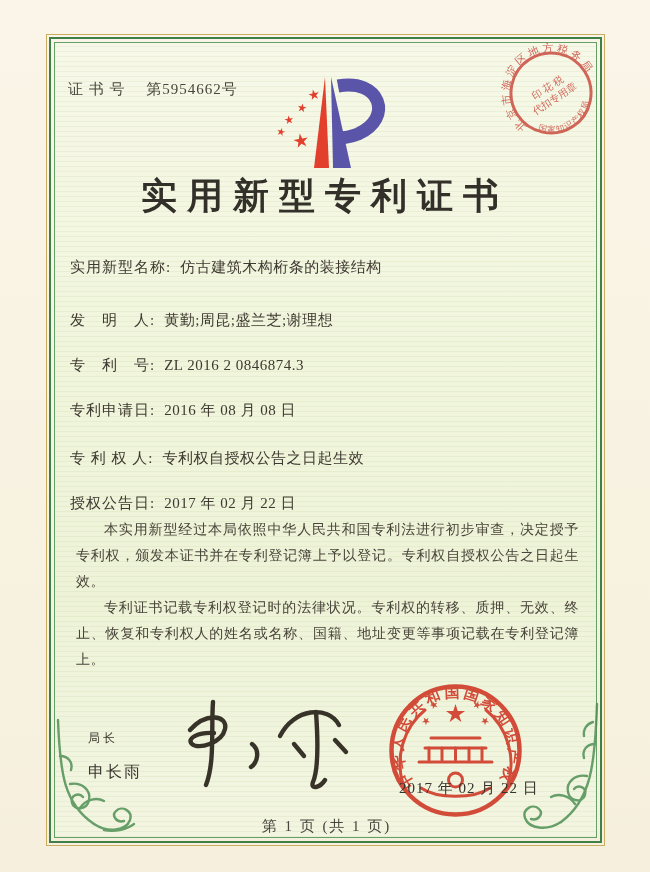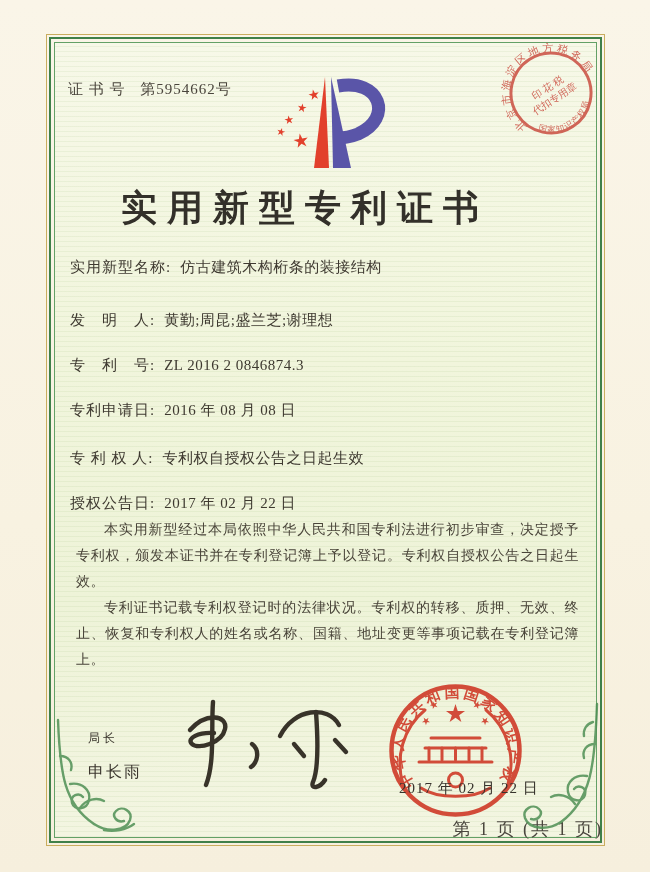--- a/index.html
+++ b/index.html
@@ -14,32 +14,32 @@
   .frame{position:absolute;left:46px;top:34px;width:557px;height:810px;border:1px solid #c9ad5e;}
   .frame .g1{position:absolute;inset:2px;border:2px solid #3f8049;}
   .frame .g2{position:absolute;inset:3px;border:1px solid #63a066;
     background:
       repeating-linear-gradient(0deg, rgba(130,175,95,0.10) 0px, rgba(130,175,95,0.10) 1px, transparent 1px, transparent 5px),
       linear-gradient(180deg,#f7f8e8 0%,#f1f5dc 40%,#eef3d8 70%,#f3f5e1 100%);
   }
   
   .certno{position:absolute;left:68px;top:80px;font-size:15px;color:#4a453c;letter-spacing:1px;}
   .certno span{white-space:pre;}
-  .certno .val{margin-left:10px;}
-  .title{position:absolute;left:0;top:172px;width:586px;text-align:center;margin:12px;
-    font-size:36px;font-weight:600;letter-spacing:10px;color:#33302a;}
+  .certno .val{margin-left:16px;}
+  .title{position:absolute;left:0;top:172px;width:586px;text-align:center;margin:0;
+    font-size:36px;font-weight:600;letter-spacing:10px;color:#33302a;padding-left:32px;}
   .field{position:absolute;left:70px;font-size:15px;color:#3e3930;}
   .field .flabel{white-space:pre;letter-spacing:1px;}
   .field .fvalue{margin-left:9px;white-space:pre;letter-spacing:0.5px;}
   .bodytext{position:absolute;left:76px;top:517px;width:503px;color:#494439;}
   .bodytext p{margin:0;text-indent:2em;font-size:14px;line-height:26px;letter-spacing:0.4px;text-align:justify;}
   .signoff-title{position:absolute;left:88px;top:730px;font-size:12px;letter-spacing:3px;color:#3b362e;}
   .signoff-name{position:absolute;left:88px;top:762px;font-size:16px;letter-spacing:2px;color:#3b362e;}
   .seal-date{position:absolute;left:399px;top:779px;font-size:15px;letter-spacing:1px;color:#37332d;z-index:6;}
-  .footer{position:absolute;left:50px;top:817px;width:553px;text-align:right;font-size:18px;color:#4a463e;letter-spacing:2px;}
+  .footer{position:absolute;left:50px;top:817px;width:553px;text-align:center;font-size:15px;color:#4a463e;letter-spacing:2px;}
   
   .logo{position:absolute;left:268px;top:72px;z-index:2;}
   .tax-stamp{position:absolute;left:496px;top:38px;transform:rotate(-33deg);opacity:0.82;z-index:3;}
   .main-seal{position:absolute;left:363px;top:658px;opacity:0.9;z-index:4;}
   .signature{position:absolute;left:168px;top:692px;z-index:3;}
   .flourish{position:absolute;z-index:1;}
   .flourish.bl{left:52px;top:718px;}
   .flourish.br{left:507px;top:700px;transform:scaleX(-1);}
 </style>
 </head>

